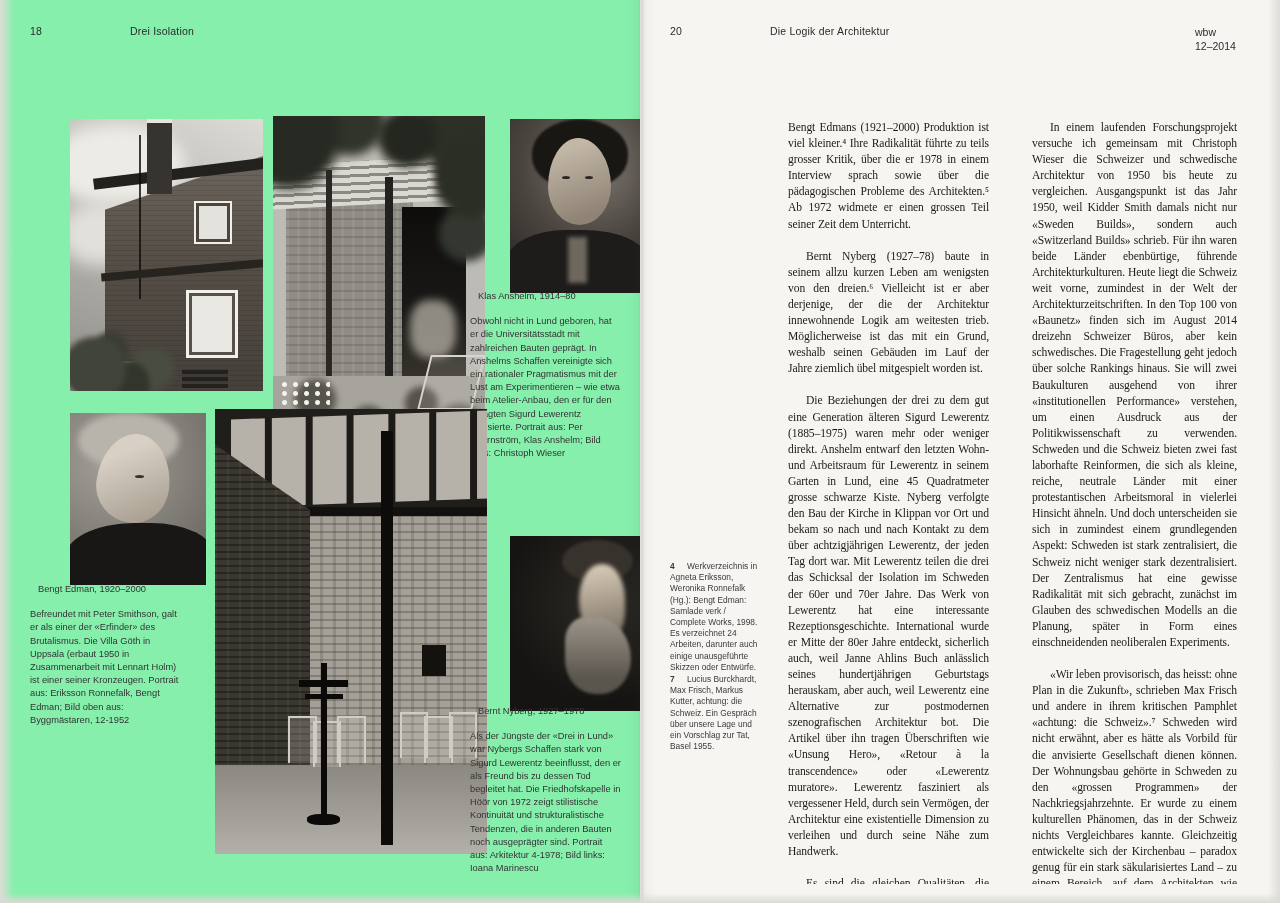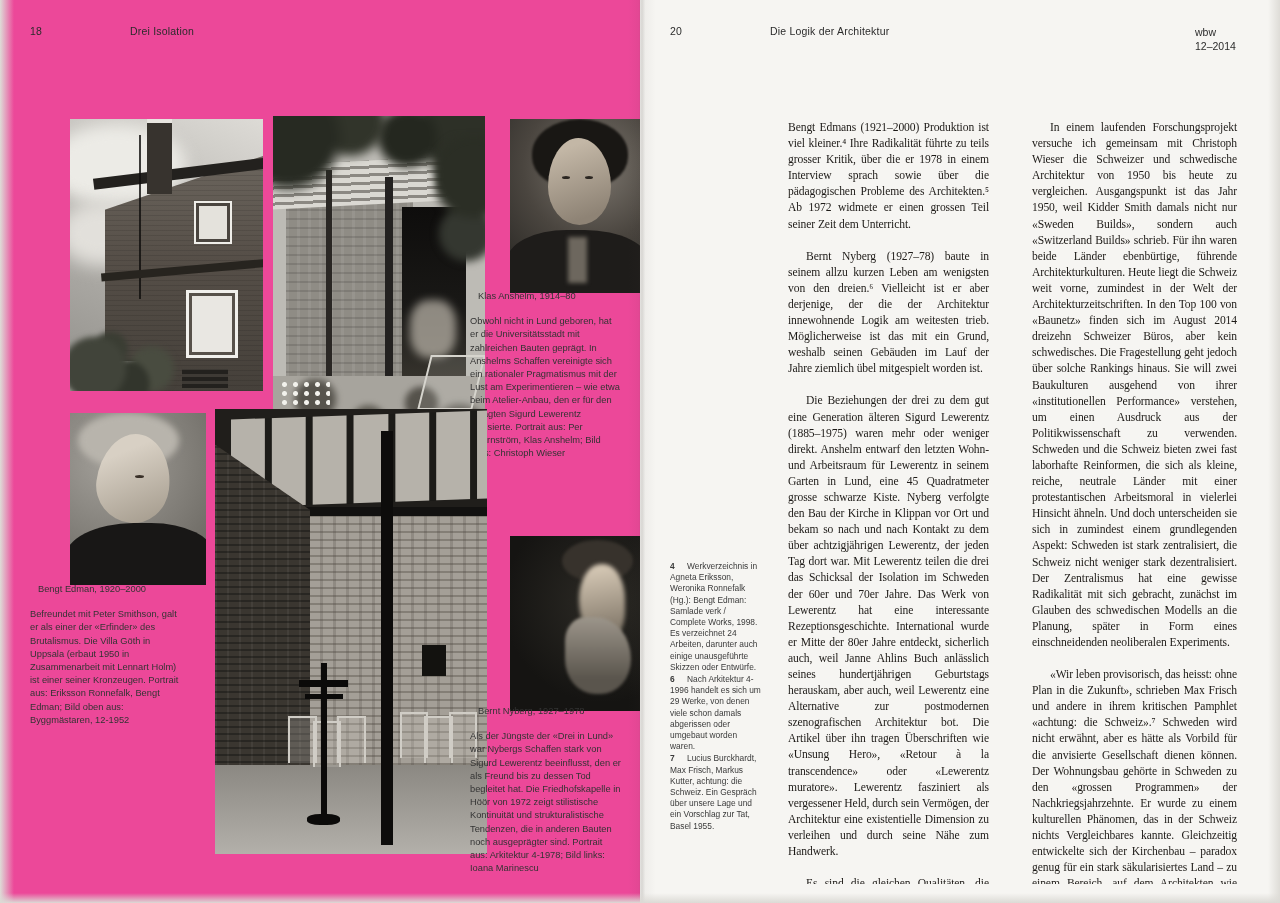--- a/index.html
+++ b/index.html
@@ -1,19 +1,19 @@
 <!DOCTYPE html>
 <html lang="de"><head>
 <meta charset="utf-8">
 <style>
   html,body{margin:0;padding:0;width:1280px;height:903px;overflow:hidden;
     background:#f7f6f3;font-family:"Liberation Sans","DejaVu Sans",sans-serif;}
   .spread{position:absolute;left:0;top:0;width:1280px;height:903px;background:#f8f7f4;}
   .page{position:absolute;top:0;height:903px;}
-  .page-left{left:0;width:760px;background:#ec4899;}
+  .page-left{left:0;width:760px;background:#86efac;}
   .page-right{left:640px;width:640px;background:#f6f5f2;}
   
   .edge-left{position:absolute;left:0;top:0;width:14px;height:903px;
     background:linear-gradient(90deg,#dedcd7,rgba(222,220,215,0));}
   .edge-right{position:absolute;right:0;top:0;width:12px;height:903px;
     background:linear-gradient(270deg,#dedcd7,rgba(222,220,215,0));}
   .edge-bottom{position:absolute;left:0;bottom:0;width:1280px;height:10px;
     background:linear-gradient(0deg,#dcdad5,rgba(220,218,213,0));}
   .fold{position:absolute;left:628px;top:0;width:28px;height:903px;
     background:linear-gradient(90deg,rgba(0,0,0,0) 0%,rgba(60,55,50,.05) 38%,rgba(60,55,50,.16) 50%,rgba(60,55,50,.04) 62%,rgba(0,0,0,0) 100%);}
@@ -259,21 +259,20 @@
 
   <span class="runhead" style="left:670px;top:25px">20</span>
   <span class="runhead" style="left:770px;top:25px">Die Logik der Architektur</span>
   <div class="mast">
     <div>wbw</div>
     <div>12–2014</div>
   </div>
 
   <aside class="footnotes">
     <p class="fn"><span class="fn-num">4</span><span>Werkverzeichnis in Agneta Eriksson, Weronika Ronnefalk (Hg.): Bengt Edman: Samlade verk / Complete Works, 1998. Es verzeichnet 24 Arbeiten, darunter auch einige unausgeführte Skizzen oder Entwürfe.</span></p>
-    <p class="fn"><span class="fn-num">6</span><span>Nach Arkitektur 4-1996 handelt es sich um 29 Werke, von denen viele schon damals abgerissen oder umgebaut worden waren.</span></p>
     <p class="fn"><span class="fn-num">7</span><span>Lucius Burckhardt, Max Frisch, Markus Kutter, achtung: die Schweiz. Ein Gespräch über unsere Lage und ein Vorschlag zur Tat, Basel 1955.</span></p>
   </aside>
 
   <div class="col col1">
     <p class="noindent">Bengt Edmans (1921–2000) Produktion ist viel kleiner.⁴ Ihre Radikalität führte zu teils grosser Kritik, über die er 1978 in einem Interview sprach sowie über die pädagogischen Probleme des Architekten.⁵ Ab 1972 widmete er einen grossen Teil seiner Zeit dem Unterricht.</p>
     <p>Bernt Nyberg (1927–78) baute in seinem allzu kurzen Leben am wenigsten von den dreien.⁶ Vielleicht ist er aber derjenige, der die der Architektur innewohnende Logik am weitesten trieb. Möglicherweise ist das mit ein Grund, weshalb seinen Gebäuden im Lauf der Jahre ziemlich übel mitgespielt worden ist.</p>
     <p>Die Beziehungen der drei zu dem gut eine Generation älteren Sigurd Lewerentz (1885–1975) waren mehr oder weniger direkt. Anshelm entwarf den letzten Wohn- und Arbeitsraum für Lewerentz in seinem Garten in Lund, eine 45 Quadratmeter grosse schwarze Kiste. Nyberg verfolgte den Bau der Kirche in Klippan vor Ort und bekam so nach und nach Kontakt zu dem über achtzigjährigen Lewerentz, der jeden Tag dort war. Mit Lewerentz teilen die drei das Schicksal der Isolation im Schweden der 60er und 70er Jahre. Das Werk von Lewerentz hat eine interessante Rezeptionsgeschichte. International wurde er Mitte der 80er Jahre entdeckt, sicherlich auch, weil Janne Ahlins Buch anlässlich seines hundertjährigen Geburtstags herauskam, aber auch, weil Lewerentz eine Alternative zur postmodernen szenografischen Architektur bot. Die Artikel über ihn tragen Überschriften wie «Unsung Hero», «Retour à la transcendence» oder «Lewerentz muratore». Lewerentz fasziniert als vergessener Held, durch sein Vermögen, der Architektur eine existentielle Dimension zu verleihen und durch seine Nähe zum Handwerk.</p>
     <p>Es sind die gleichen Qualitäten, die später auch in schwedischen Artikeln wieder auftauchen. Aber es ist ein interessanter Unterschied, dass den schwedischen Lobreden immer ein «aber …» folgt. Der Einwand zielt darauf ab, dass Lewerentz exklusiv sei und «die Grenzen der Architektur überschritten habe». Die Logik der Architektur wird gegen die Verwurzelung in der Gesellschaft ausgespielt.</p>
     <h3>Schweden und die Schweiz</h3>
     <p class="noindent" style="text-indent:18px">Ich vermute, dass sich das Schweizer Interesse an den dreien in Lund auf die «Direktheit des Ausdrucks» und eine «Architektur der Nähe» richtet – Eigenschaften, für die die Schweizer Architektur bekannt geworden ist. Vielleicht wird das Interesse dadurch verstärkt, dass diese Unmittelbarkeit nicht mehr selbstver-</p>

